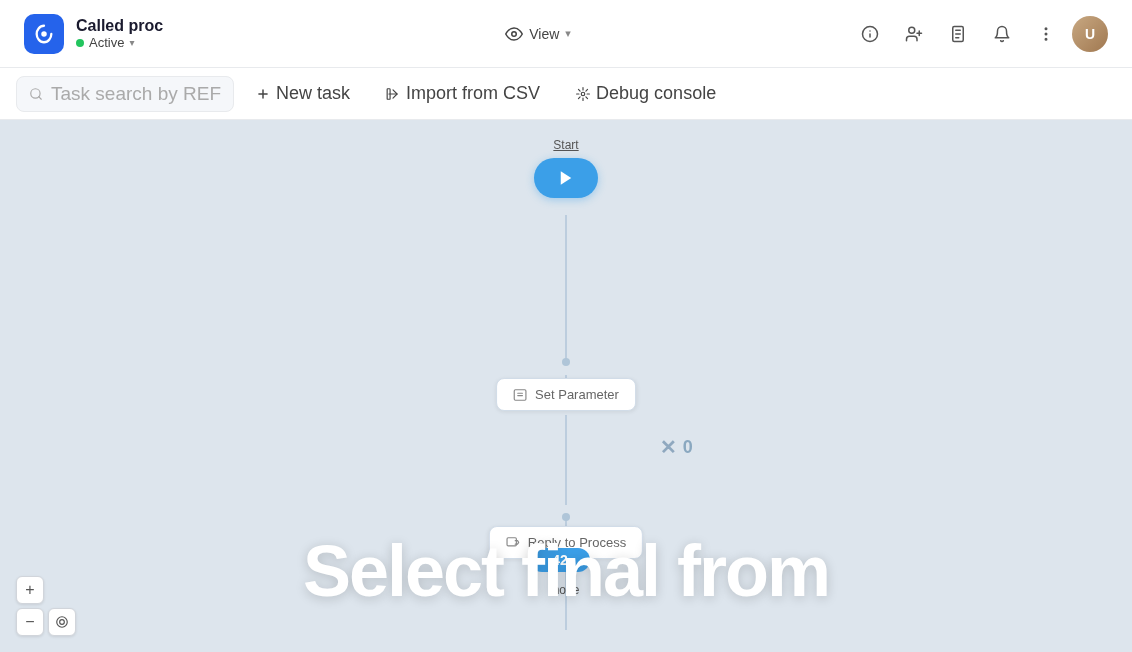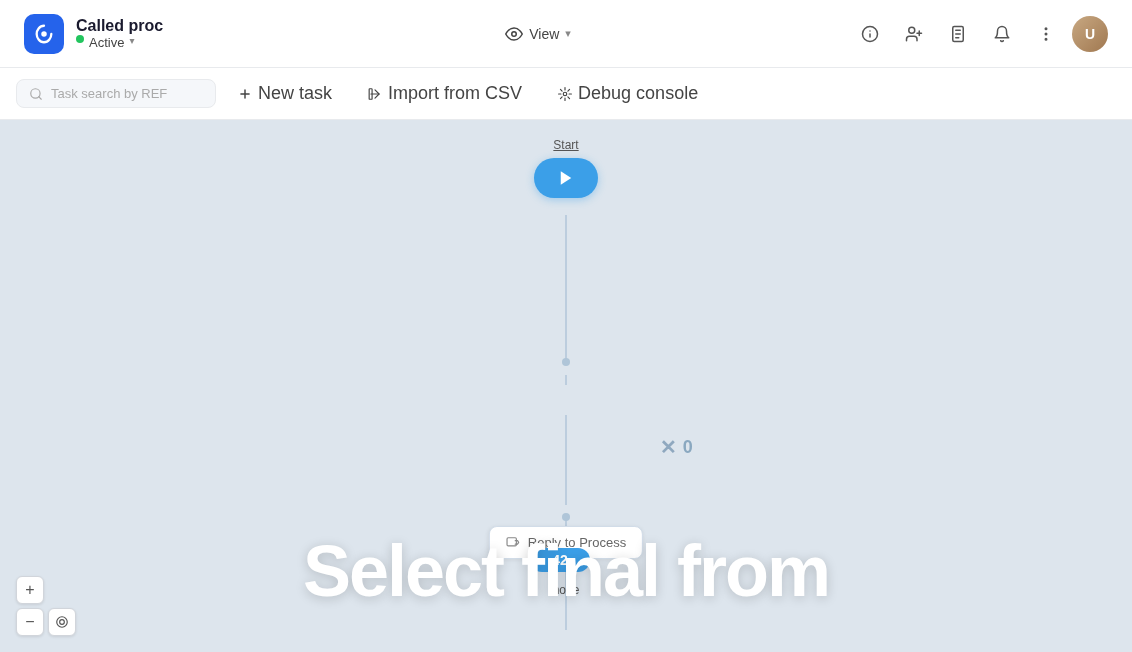--- a/index.html
+++ b/index.html
@@ -32,21 +32,21 @@
       justify-content: center;
     }
     .logo-icon svg { width: 22px; height: 22px; }
     .app-title {
       font-size: 16px;
       font-weight: 600;
       color: #1a1a2e;
     }
     .status-badge {
       display: flex;
-      align-items: flex-start;
+      align-items: center;
       gap: 5px;
       font-size: 13px;
       color: #444;
       cursor: pointer;
     }
     .status-dot {
       width: 8px;
       height: 8px;
       background: #22c55e;
       border-radius: 50%;
@@ -125,21 +125,21 @@
     .search-box {
       display: flex;
       align-items: center;
       gap: 8px;
       background: #f5f7fa;
       border: 1px solid #e8eaed;
       border-radius: 8px;
       padding: 6px 12px;
       min-width: 200px;
       color: #aaa;
-      font-size: 13px;
+      font-size: 19px;
     }
     .toolbar-btn {
       display: flex;
       align-items: center;
       gap: 6px;
       padding: 7px 14px;
       border-radius: 8px;
       border: none;
       background: transparent;
       cursor: pointer;
@@ -418,20 +418,28 @@
     <span class="node-label">Start</span>
     <div class="start-btn">
       <svg viewBox="0 0 24 24" fill="white">
         <polygon points="5,3 19,12 5,21"></polygon>
       </svg>
     </div>
   </div>
 
   <div class="connector-dot" style="top:238px;"></div>
 
+  <div class="node-card" style="top:258px;">
+    <svg width="14" height="14" viewBox="0 0 24 24" fill="none" stroke="#888" stroke-width="2" stroke-linecap="round" stroke-linejoin="round">
+      <rect x="2" y="3" width="20" height="18" rx="2"></rect>
+        <line x1="8" y1="9" x2="16" y2="9"></line>
+        <line x1="8" y1="13" x2="16" y2="13"></line>
+    </svg>
+    <span>Set Parameter</span>
+  </div>
 
   <div class="node-x-label" style="top:315px; left: 660px;">
     <span style="font-size:20px;color:#8fa8bf;">✕</span>
     <span>0</span>
   </div>
 
   <div class="connector-dot" style="top:393px;"></div>
 
   <div class="node-card" style="top:406px;">
     <svg width="14" height="14" viewBox="0 0 24 24" fill="none" stroke="#888" stroke-width="2" stroke-linecap="round" stroke-linejoin="round">

